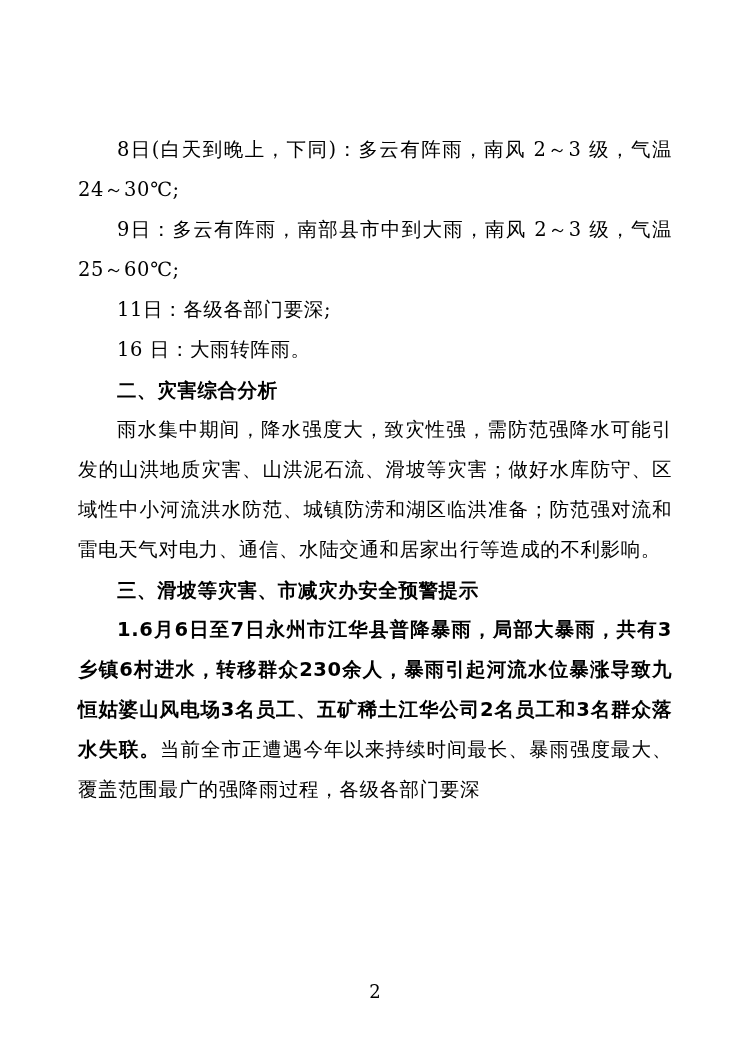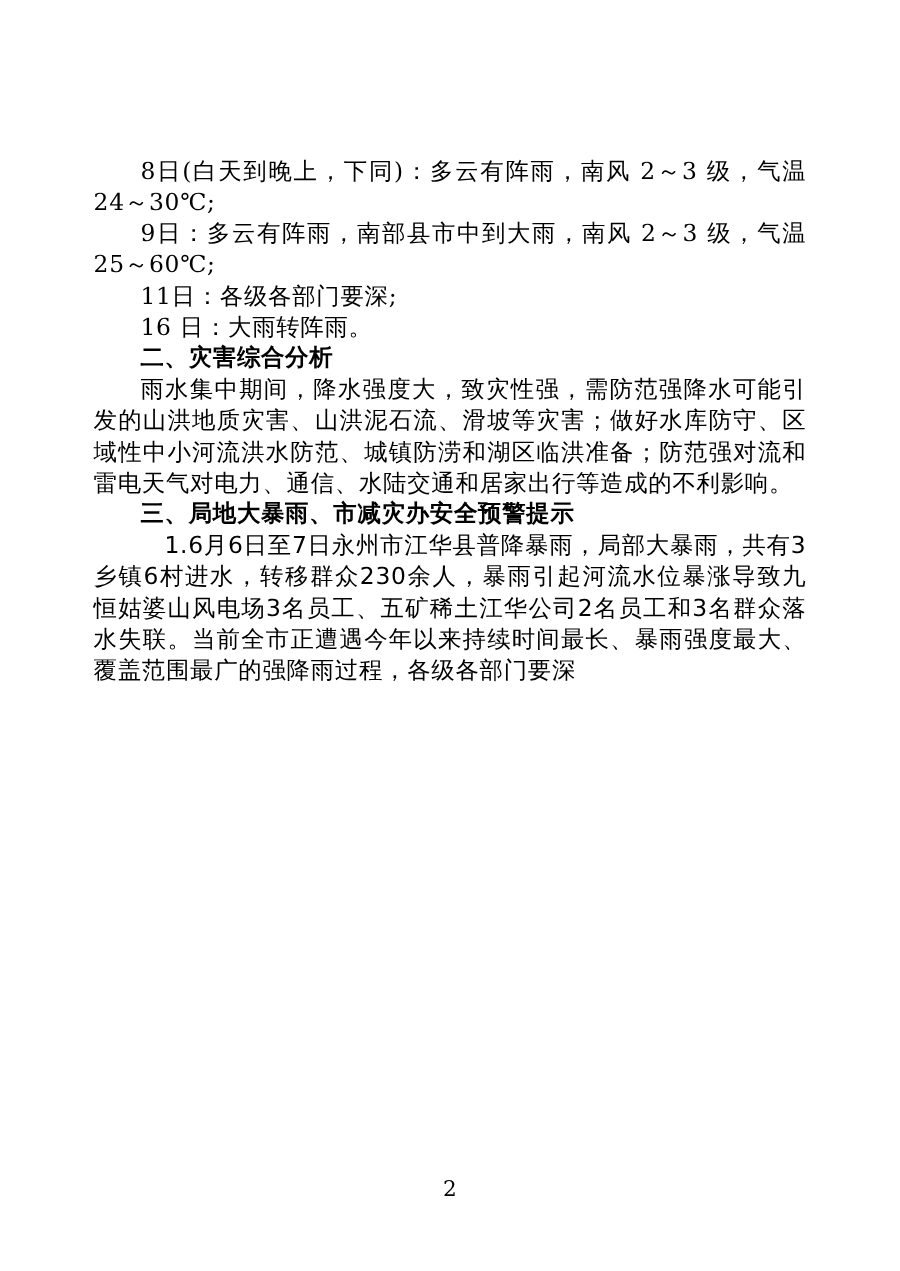--- a/index.html
+++ b/index.html
@@ -18,38 +18,37 @@
   .page {
     position: absolute;
     left: 0; top: 0;
     width: 750px;
     height: 1059px;
     box-sizing: border-box;
     padding: 130px 78px 40px 78px;
   }
   .doc-body {
     font-size: 19.5px;
-    line-height: 26px;
+    line-height: 40px;
     letter-spacing: 0.6px;
     text-align: justify;
     text-justify: inter-ideograph;
   }
   p.para {
     margin: 0;
     text-indent: 2em;
   }
   .heading {
-    font-family: Liberation Serif, serif;
+    font-family: Liberation Sans, sans-serif;
     font-weight: bold;
     font-size: 19.5px;
   }
   .bold-emph {
     font-family: "DejaVu Sans", "Liberation Sans", sans-serif;
-    font-weight: normal;
-    margin-left: 20px;
+    font-weight: bold;
   }
   .page-number {
     position: absolute;
     left: 0;
     right: 0;
     bottom: 57px;
     text-align: center;
     font-size: 18px;
     font-family: "DejaVu Serif", "Liberation Serif", serif;
   }
@@ -61,18 +60,18 @@
   <div class="doc-body">
 
     <p class="para">8日(白天到晚上，下同)：多云有阵雨，南风 2～3 级，气温 24～30℃;</p>
     <p class="para">9日：多云有阵雨，南部县市中到大雨，南风 2～3 级，气温 25～60℃;</p>
     <p class="para">11日：各级各部门要深;</p>
     <p class="para">16 日：大雨转阵雨。</p>
 
     <p class="para heading">二、灾害综合分析</p>
     <p class="para">雨水集中期间，降水强度大，致灾性强，需防范强降水可能引发的山洪地质灾害、山洪泥石流、滑坡等灾害；做好水库防守、区域性中小河流洪水防范、城镇防涝和湖区临洪准备；防范强对流和雷电天气对电力、通信、水陆交通和居家出行等造成的不利影响。</p>
 
-    <p class="para heading">三、局地大暴雨、市减灾办安全预警提示</p>
+    <p class="para heading">三、滑坡等灾害、市减灾办安全预警提示</p>
     <p class="para"><span class="bold-emph">1.6月6日至7日永州市江华县普降暴雨，局部大暴雨，共有3乡镇6村进水，转移群众230余人，暴雨引起河流水位暴涨导致九恒姑婆山风电场3名员工、五矿稀土江华公司2名员工和3名群众落水失联。</span><span>当前全市正遭遇今年以来持续时间最长、暴雨强度最大、覆盖范围最广的强降雨过程，各级各部门要深</span></p>
 
   </div>
   <div class="page-number">2</div>
 </div>
 
 </body></html>

